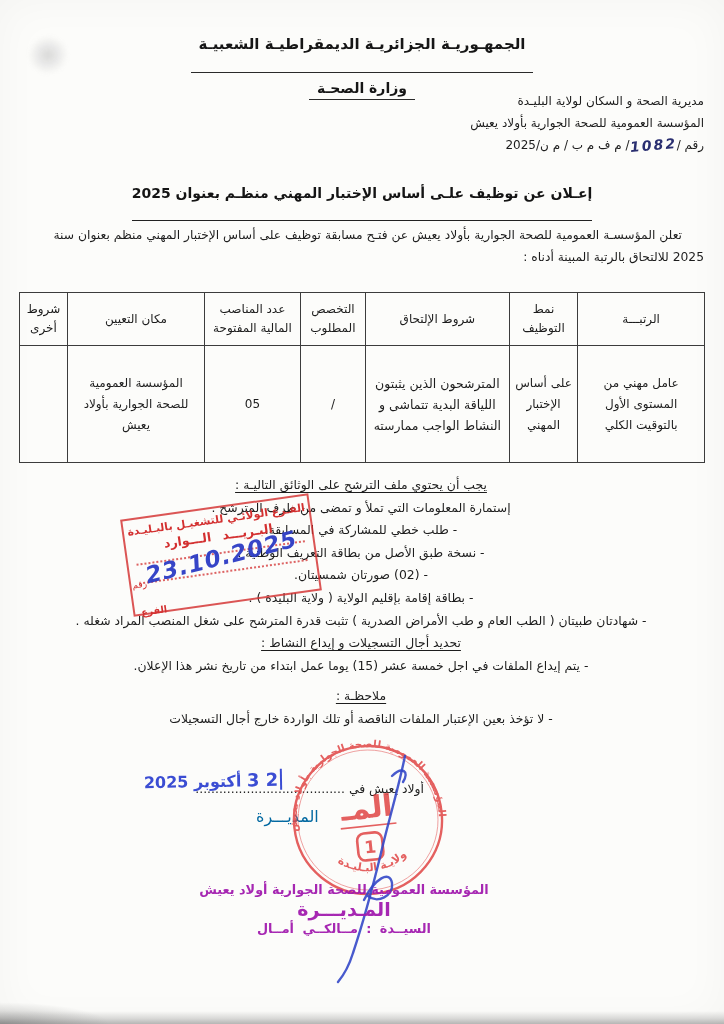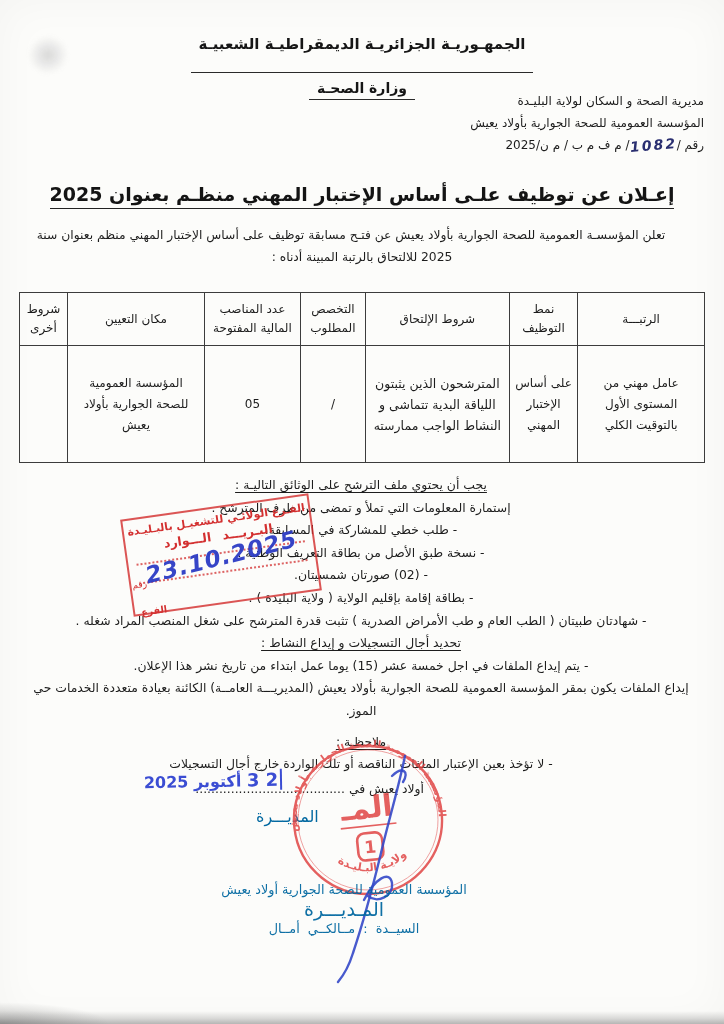--- a/index.html
+++ b/index.html
@@ -11,24 +11,24 @@
   .hdr-title{display:inline-block;font-weight:bold;font-size:15px;color:#161616;
              border-bottom:1.4px solid #2a2a2a;padding:0 8px 19px;}
   .hdr-line2{margin-top:5px;}
   .hdr-title.t2{font-size:14px;padding-bottom:3px;}
   .hdr-right{position:absolute;top:91px;right:20px;text-align:right;font-size:12px;
              line-height:21.5px;color:#1c1c1c;}
   .handwritten-ref{display:inline-block;color:#2a2f70;font-size:14px;font-style:italic;
              font-weight:bold;letter-spacing:2px;transform:rotate(-5deg) translateY(1px);}
   
   .ann-title-wrap{position:absolute;top:183px;left:0;right:0;text-align:center;}
-  .ann-title{display:inline-block;font-weight:bold;font-size:19px;color:#141414;
-             border-bottom:1.4px solid #222;padding-bottom:3px;}
+  .ann-title{display:inline-block;font-weight:bold;font-size:14px;color:#141414;
+             border-bottom:1.4px solid #222;padding-bottom:19px;}
   .intro{position:absolute;top:225px;right:20px;left:20px;font-size:12.3px;line-height:21.5px;
-         text-align:center;text-indent:22px;}
+         text-align:right;text-indent:22px;}
   
   .jobs-table{position:absolute;top:292px;right:19px;width:686px;border-collapse:collapse;
               table-layout:fixed;direction:rtl;}
   .jobs-table th,.jobs-table td{border:1px solid #3c3c3c;text-align:center;vertical-align:middle;
               font-size:12px;color:#1c1c1c;padding:2px 4px;overflow:hidden;}
   .jobs-table thead th{height:48px;font-weight:normal;line-height:19px;}
   .jobs-table tbody td{height:112px;line-height:21px;}
   td.cond{font-size:12.5px;line-height:26px;margin-left:16px;}
   
   .body-text{position:absolute;top:474px;right:20px;left:18px;font-size:12.4px;
@@ -67,21 +67,21 @@
   .rs-bottom{font-size:11px;font-weight:bold;fill:#e04545;}
   .rs-center{font-size:30px;font-weight:bold;fill:#e04545;}
   .rs-line{stroke:#e04545;stroke-width:1.6;}
   .rs-box{fill:none;stroke:#e04545;stroke-width:2.6;}
   .rs-num{font-size:17px;font-weight:bold;fill:#e04545;}
   
   .signature{position:absolute;left:280px;top:728px;}
   .signature path{fill:none;stroke:#3448c8;stroke-width:2.4;stroke-linecap:round;opacity:.9;}
   
   .footer-stamp{position:absolute;left:186px;top:882px;width:316px;text-align:center;
-                color:#0369a1;font-weight:normal;opacity:.95;}
+                color:#a21caf;font-weight:bold;opacity:.95;}
   .fs-l1{font-size:12.8px;}
   .fs-l2{font-size:19px;letter-spacing:1px;margin-top:1px;}
   .fs-l3{font-size:12.8px;margin-top:1px;word-spacing:4px;}
   
   .smudge{position:absolute;left:26px;top:34px;width:44px;height:42px;
           background:radial-gradient(ellipse,rgba(120,120,125,.28),transparent 65%);
           filter:blur(2px);transform:rotate(-15deg);}
   .scan-bottom{position:absolute;left:0;right:0;bottom:0;height:13px;
           background:linear-gradient(to bottom,rgba(0,0,0,0),rgba(110,110,110,.22) 55%,rgba(82,82,82,.4));}
   .corner-shade{position:absolute;left:0;bottom:0;width:110px;height:22px;
@@ -152,21 +152,20 @@
   <div class="body-text">
     <div class="sec-heading">يجب أن يحتوي ملف الترشح على الوثائق التاليـة :</div>
     <div>إستمارة المعلومات التي تملأ و تمضى من طرف المترشح .</div>
     <div>- طلب خطي للمشاركة في المسابقة.</div>
     <div>- نسخة طبق الأصل من بطاقة التعريف الوطنية .</div>
     <div>- (02) صورتان شمسيتان.</div>
     <div>- بطاقة إقامة بإقليم الولاية ( ولاية البليدة ) .</div>
     <div>- شهادتان طبيتان ( الطب العام و طب الأمراض الصدرية ) تثبت قدرة المترشح على شغل المنصب المراد شغله .</div>
     <div class="sec-heading">تحديد أجال التسجيلات و إيداع النشاط :</div>
     <div>- يتم إيداع الملفات في اجل خمسة عشر (15) يوما عمل ابتداء من تاريخ نشر هذا الإعلان.</div>
-    <div>إيداع الملفات يكون بمقر المؤسسة العمومية للصحة الجوارية بأولاد يعيش (المديريـــة العامــة) الكائنة بعيادة متعددة الخدمات حي الموز.</div>
     <div class="sec-heading note-h">ملاحظـة :</div>
     <div>- لا تؤخذ بعين الإعتبار الملفات الناقصة أو تلك الواردة خارج أجال التسجيلات</div>
   </div>
 
   <div class="place-line"><span>أولاد يعيش في</span> <span class="dots">......................................</span></div>
   <div class="director-printed">المديـــرة</div>
 
   <div class="date-stamp"><span class="ds-day">2 3</span> <span>أكتوبر</span> <span>2025</span></div>
 
   <div class="incoming-stamp">

